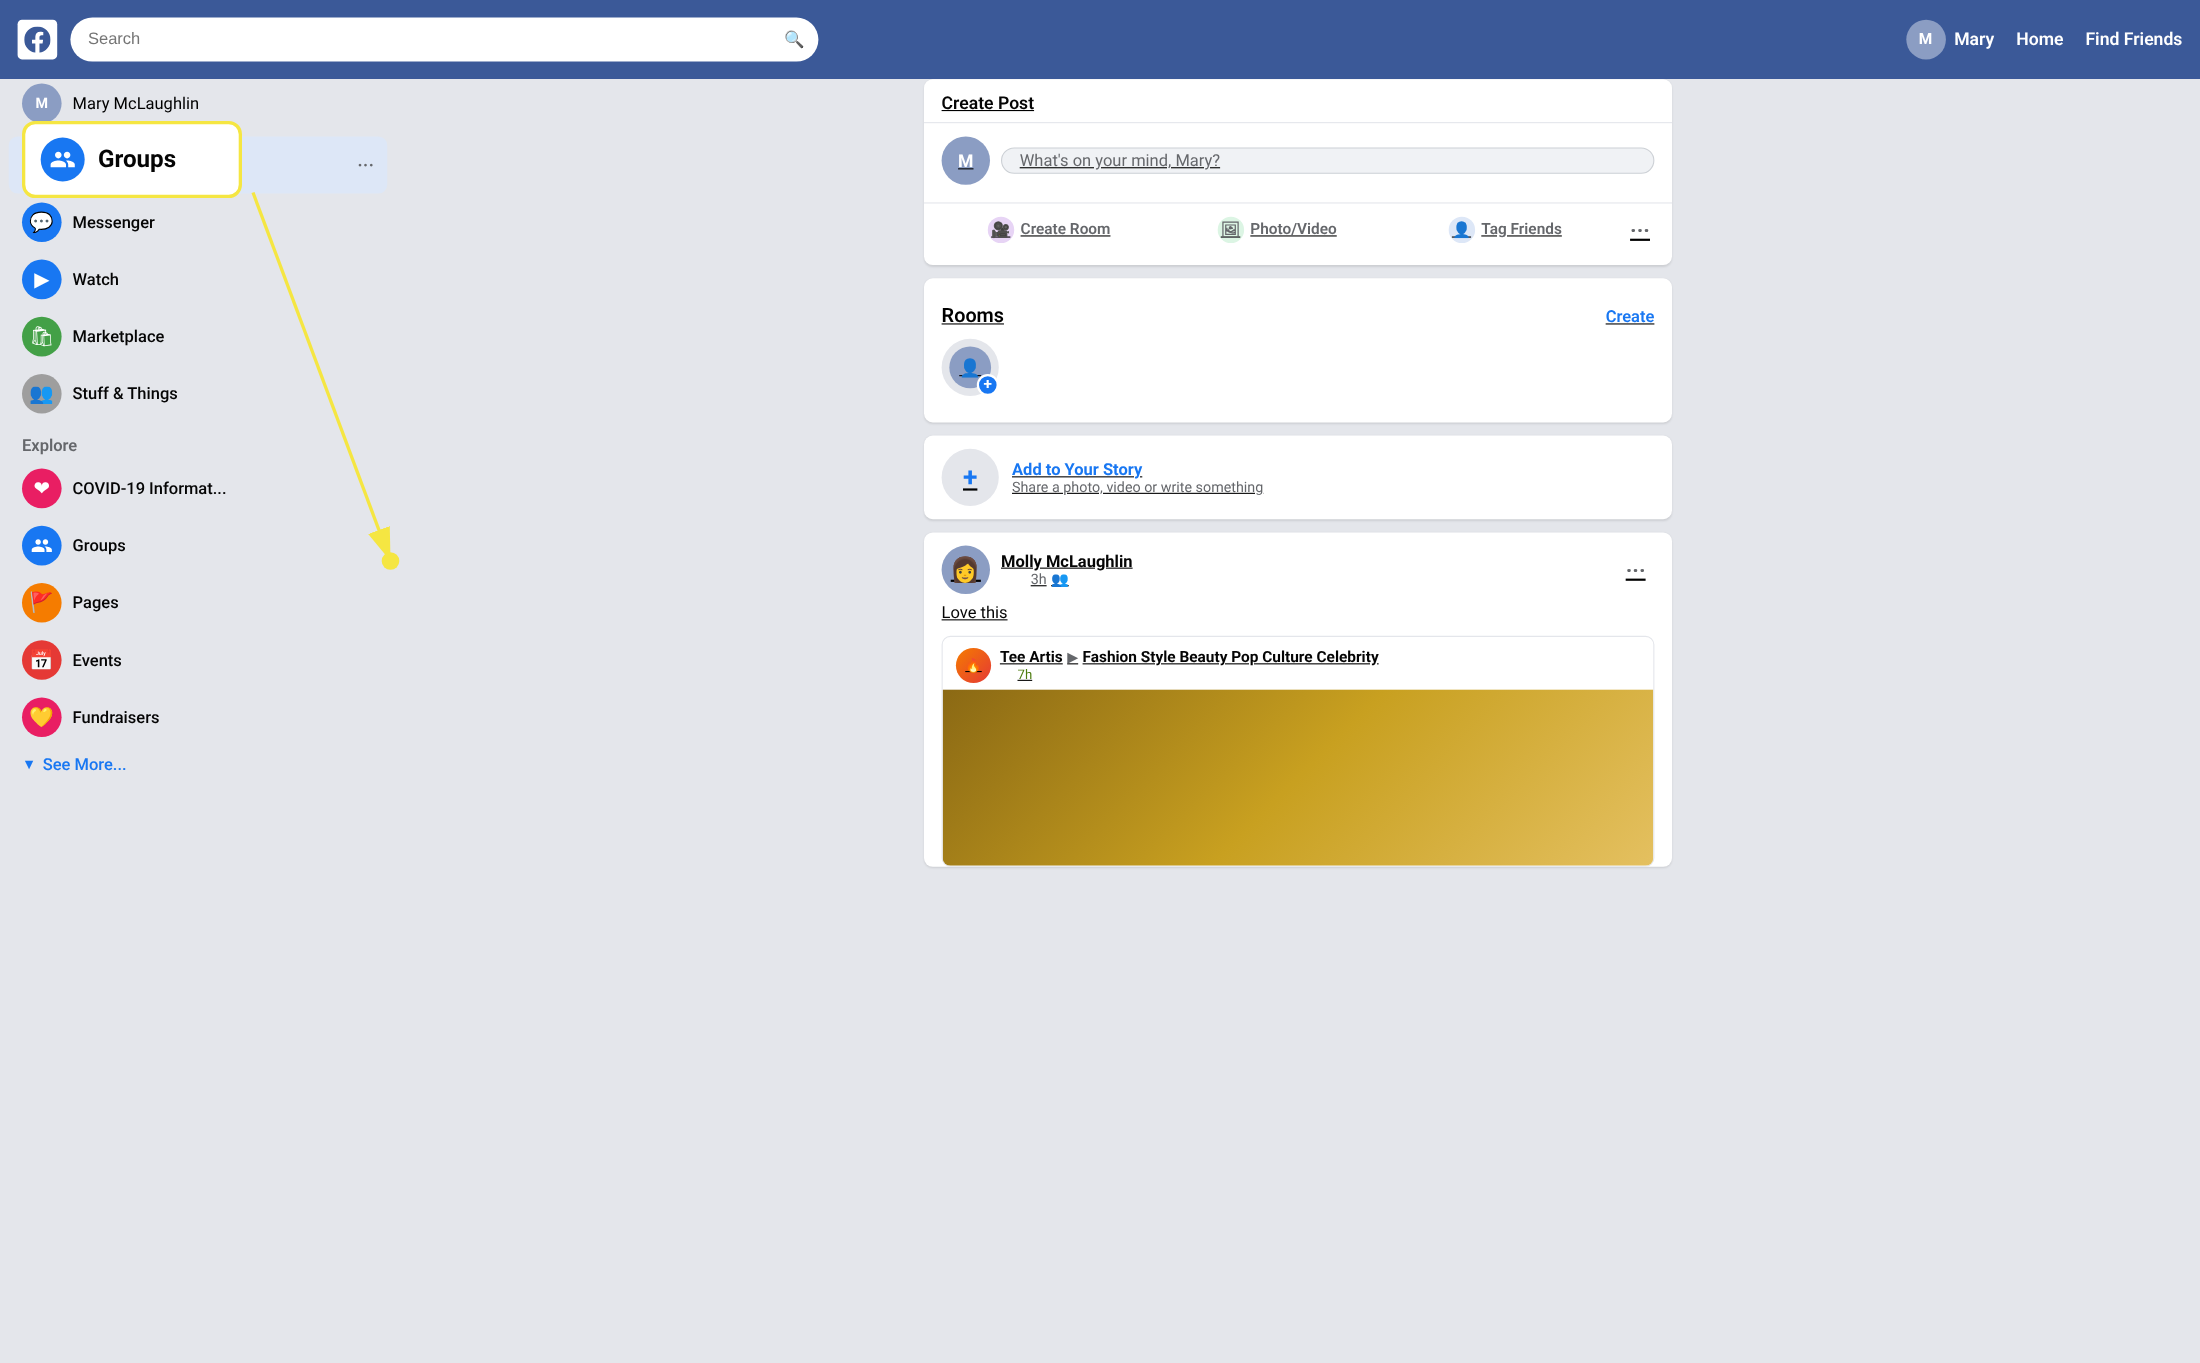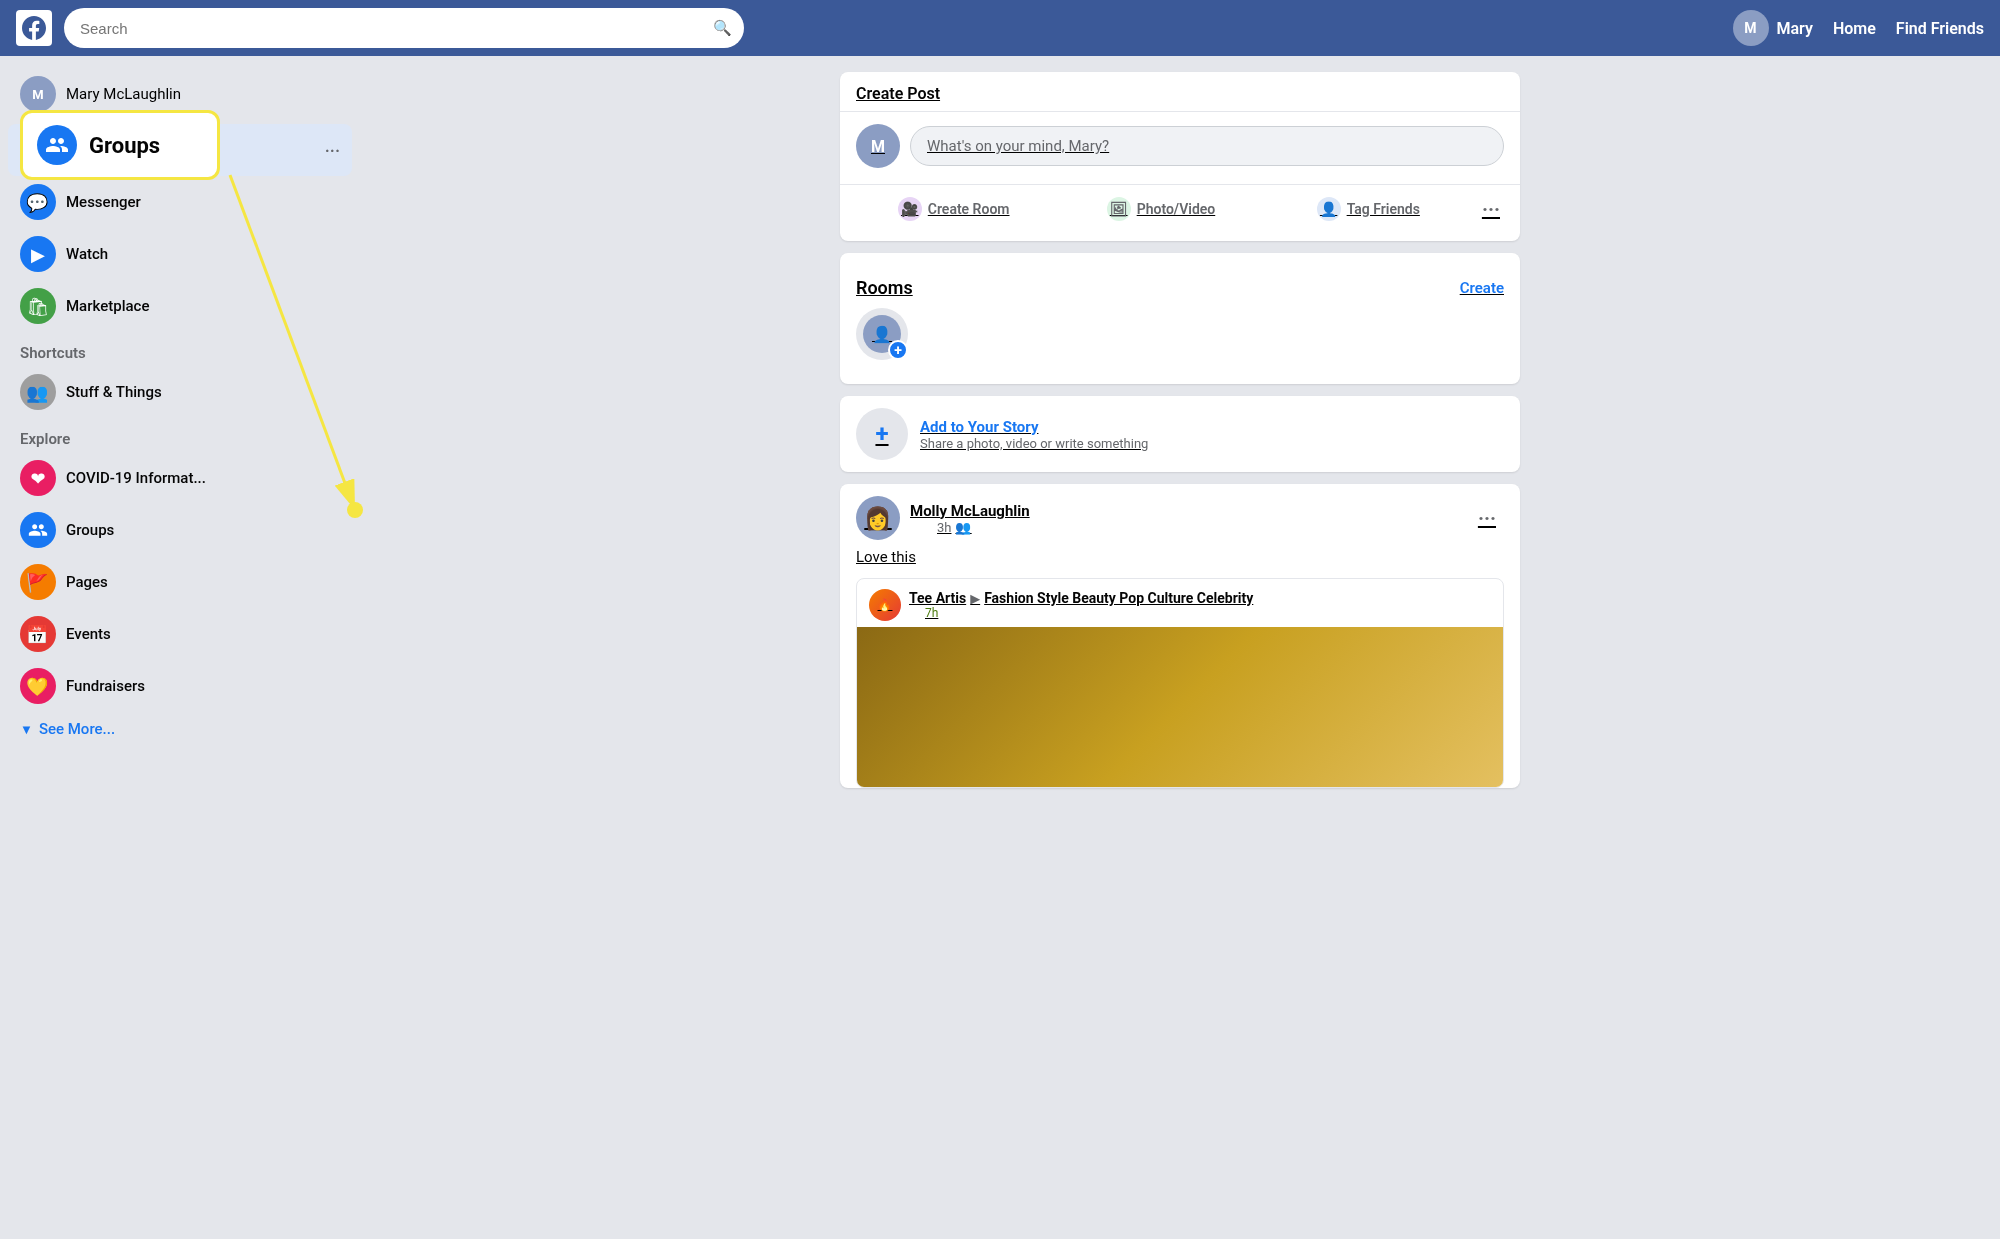--- a/index.html
+++ b/index.html
@@ -6,21 +6,21 @@
     body {
       font-family: -apple-system, BlinkMacSystemFont, 'Segoe UI', Roboto, Helvetica, Arial, sans-serif;
       background: #e4e6eb;
       font-size: 15px;
     }
 
     
     .topnav {
       position: fixed;
       top: 0; left: 0; right: 0;
-      height: 56px;
+      height: 71px;
       background: #3b5998;
       display: flex;
       align-items: center;
       padding: 0 16px;
       z-index: 100;
       gap: 12px;
     }
     .topnav-logo {
       width: 36px; height: 36px;
       background: white;
@@ -239,21 +239,21 @@
 
     
     .create-post-area {
       padding: 12px 16px;
       display: flex;
       align-items: center;
       gap: 10px;
     }
     .whats-on-mind {
       flex: 1;
-      height: 40px;
+      height: 24px;
       border-radius: 20px;
       border: 1px solid #ccd0d5;
       background: #f0f2f5;
       padding: 0 16px;
       font-size: 15px;
       color: #65676b;
       display: flex;
       align-items: center;
       cursor: pointer;
     }
@@ -535,21 +535,20 @@
     <div class="sidebar-item">
       <div class="sidebar-icon icon-blue">▶</div>
       <span>Watch</span>
     </div>
 
     <div class="sidebar-item">
       <div class="sidebar-icon icon-green">🛍</div>
       <span>Marketplace</span>
     </div>
 
-    <div class="sidebar-section-label">Shortcuts</div>
 
     <div class="sidebar-item">
       <div class="sidebar-icon icon-gray">👥</div>
       <span>Stuff &amp; Things</span>
     </div>
 
     <div class="sidebar-section-label">Explore</div>
 
     <div class="sidebar-item">
       <div class="sidebar-icon icon-pink">❤</div>

